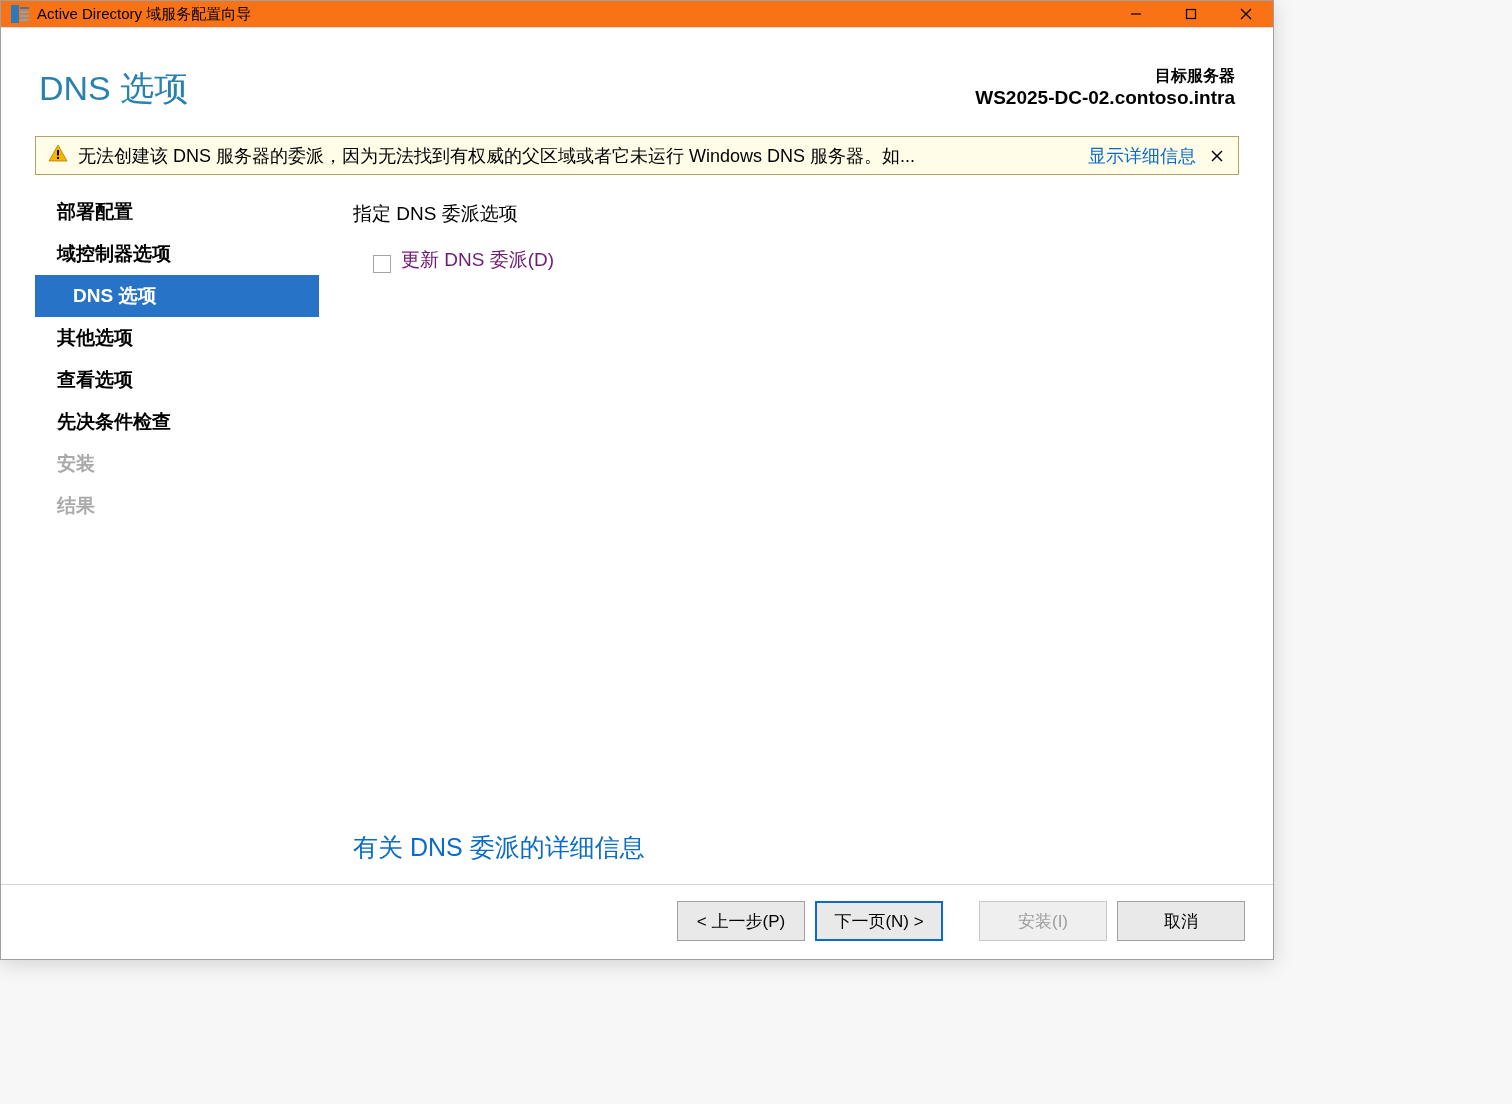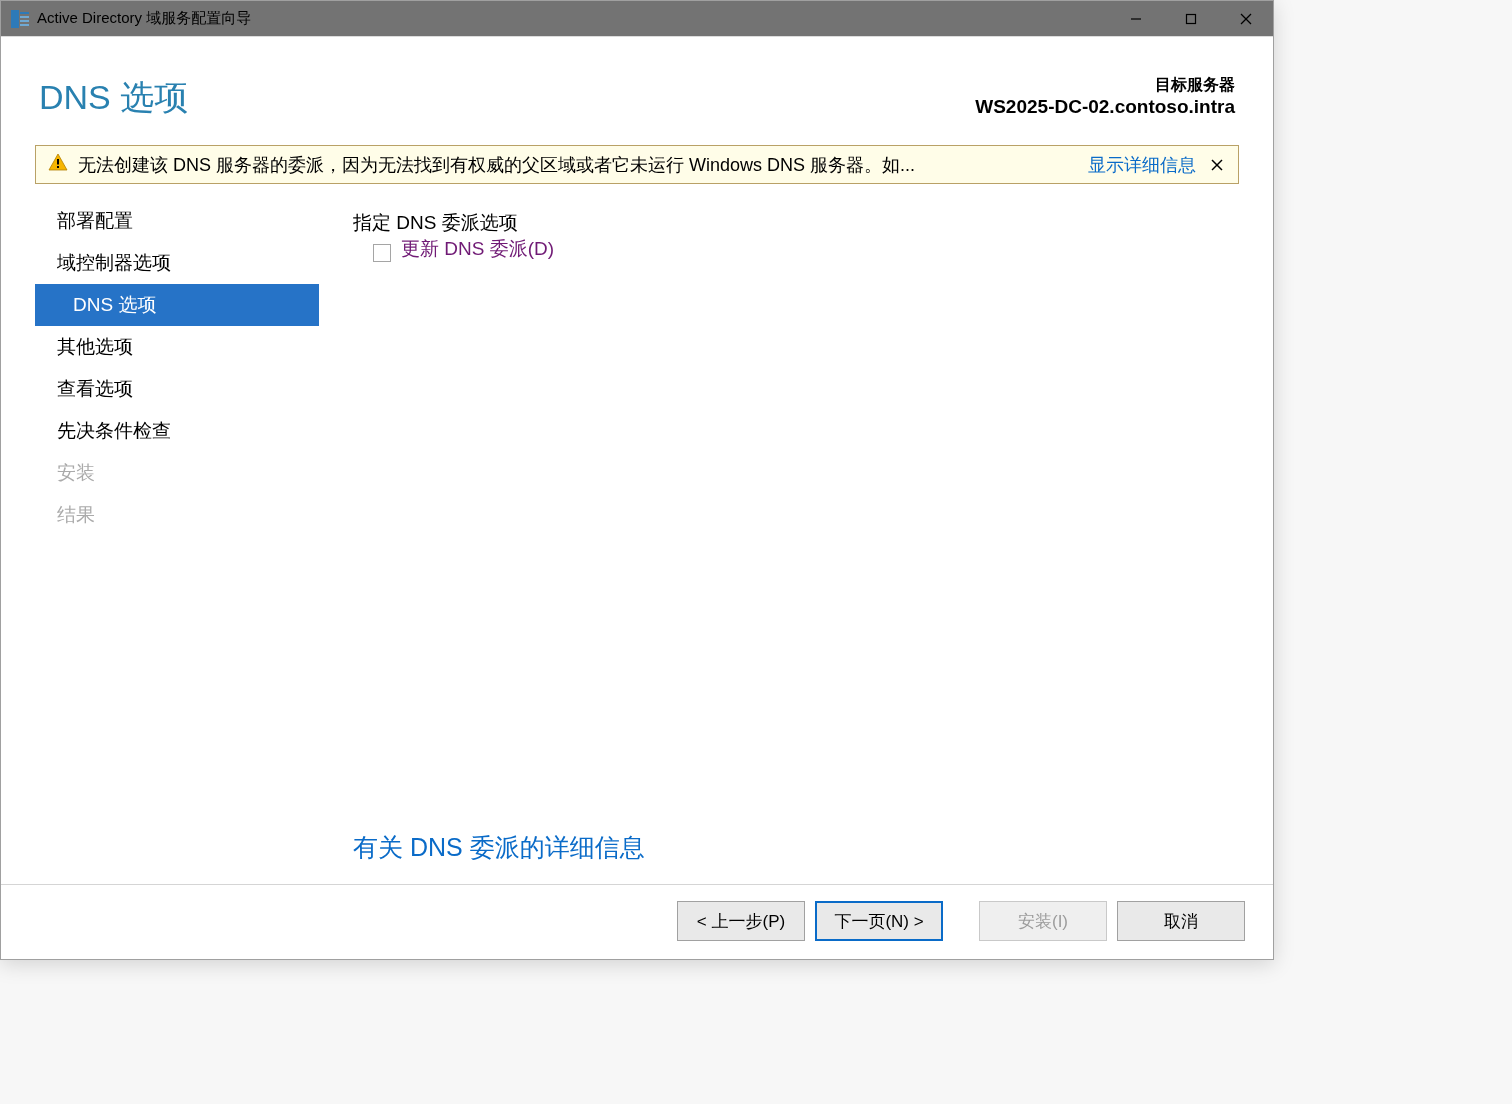--- a/index.html
+++ b/index.html
@@ -13,25 +13,25 @@
     width: 1274px;
     height: 960px;
     background: #ffffff;
     border: 1px solid #a0a0a0;
     display: flex;
     flex-direction: column;
     box-shadow: 0 4px 20px rgba(0,0,0,0.15);
   }
   
   .titlebar {
-    height: 36px;
+    height: 27px;
     display: flex;
     align-items: center;
     border-bottom: 1px solid #dcdcdc;
-    background: #737373;
+    background: #f97316;
   }
   .titlebar .app-icon {
     width: 18px; height: 18px;
     margin: 0 8px 0 10px;
     display: inline-flex;
   }
   .titlebar .title-text {
     flex: 1;
     font-size: 15px;
     color: #000;
@@ -90,20 +90,21 @@
   
   .body-cols {
     flex: 1;
     display: flex;
     overflow: hidden;
     padding: 0 0 0 34px;
   }
   .nav-col {
     width: 284px;
     padding-top: 6px;
+    font-weight: bold;
   }
   .nav-item {
     font-size: 19px;
     color: #000;
     padding: 8px 14px 8px 22px;
     cursor: pointer;
   }
   .nav-item.selected {
     background: #2673c7;
     color: #fff;
@@ -113,20 +114,21 @@
   .content-col {
     flex: 1;
     padding: 16px 34px 20px 34px;
     display: flex;
     flex-direction: column;
     position: relative;
   }
   .section-label {
     font-size: 19px;
     color: #000;
+    margin-bottom: 20px;
   }
   .checkbox-row {
     display: flex;
     align-items: flex-end;
     gap: 10px;
     color: #701a75;
     font-size: 19px;
     margin-left: 20px;
   }
   .checkbox-row .cbox {

